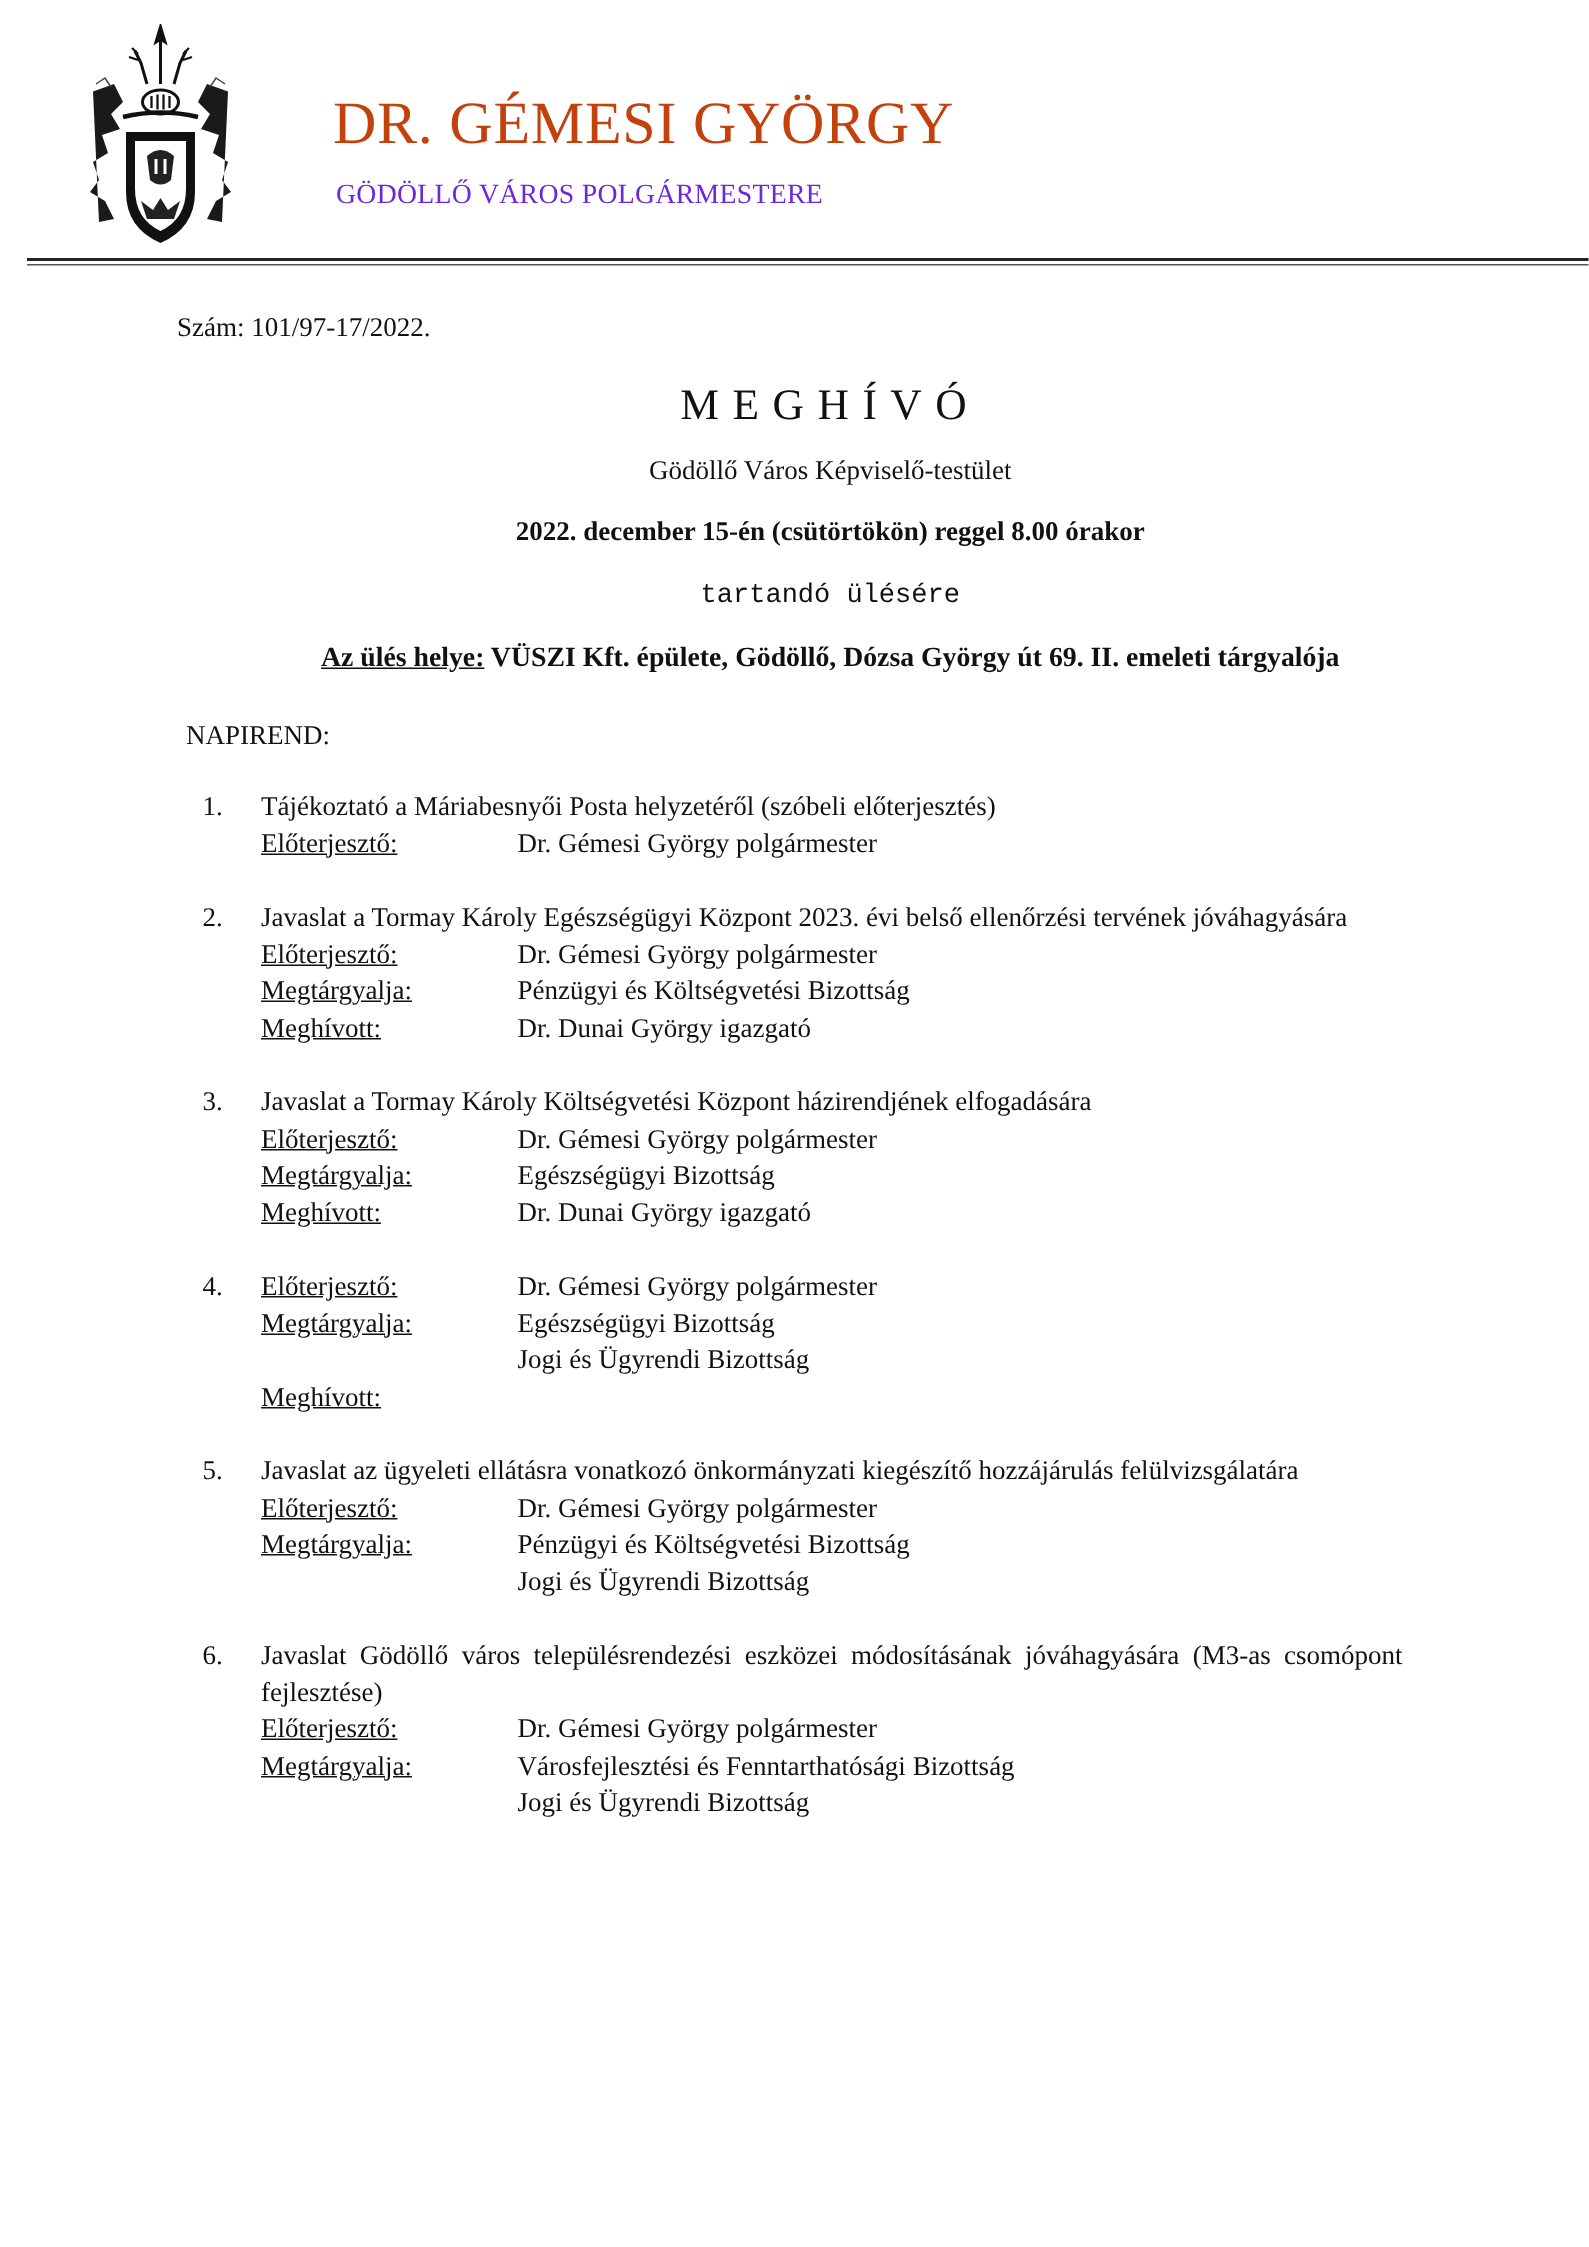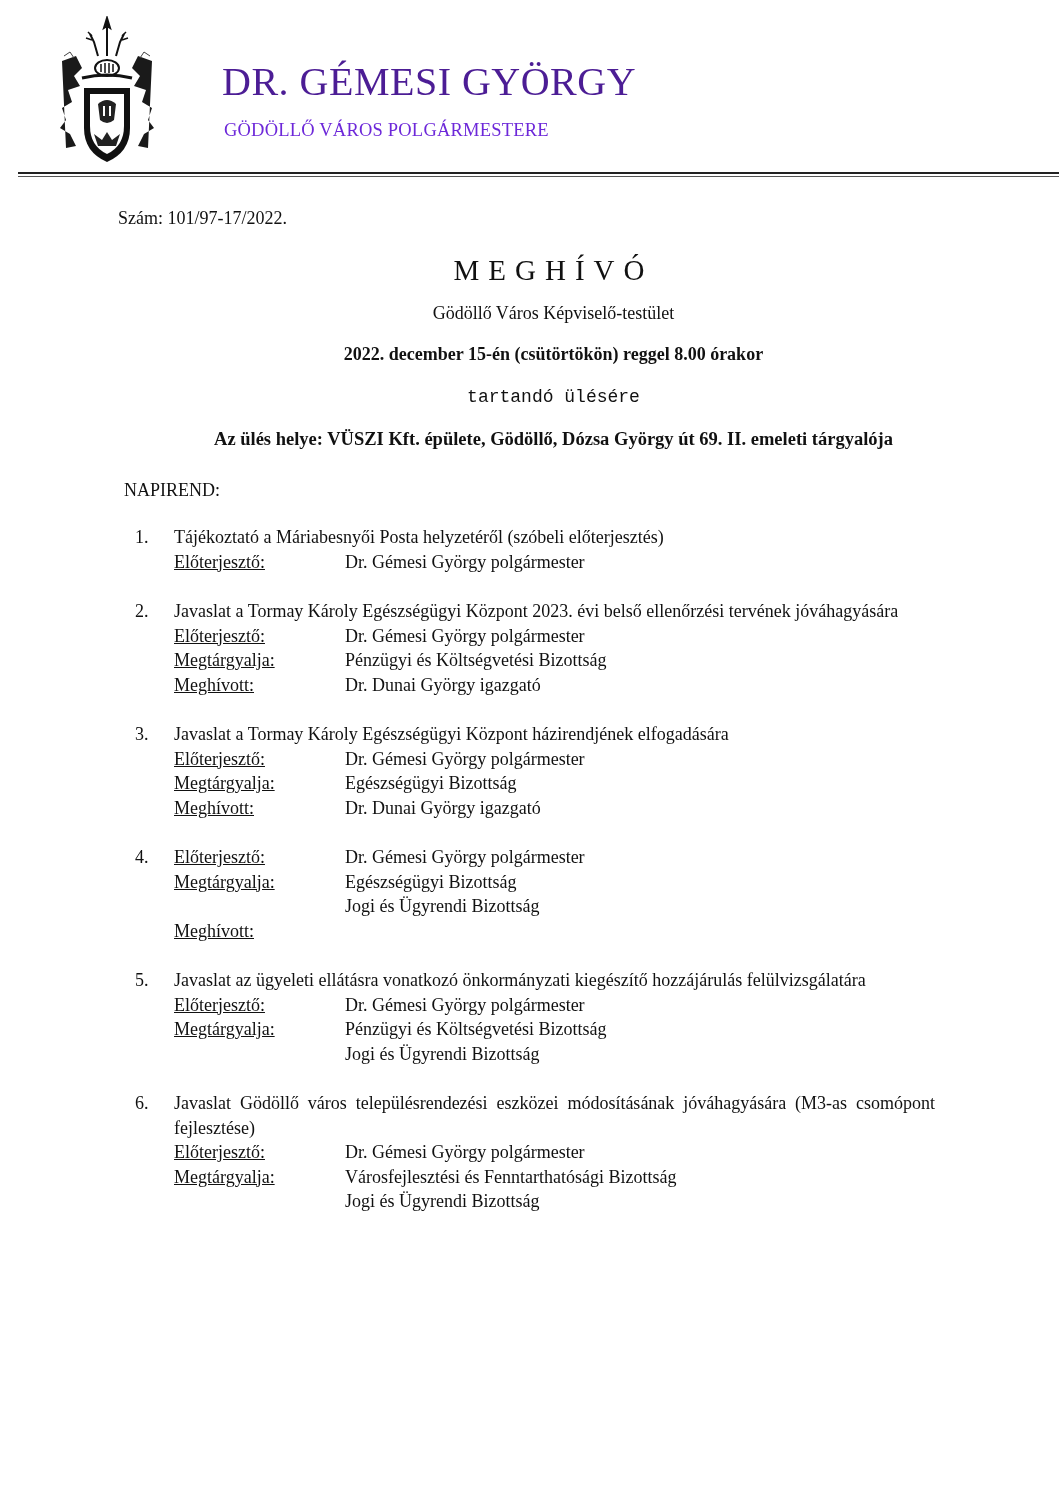--- a/index.html
+++ b/index.html
@@ -4,41 +4,41 @@
   <style>
     html, body { margin: 0; padding: 0; background: #ffffff; }
     body {
       width: 1059px; height: 1498px; position: relative; overflow: hidden;
       font-family: "Liberation Serif", "DejaVu Serif", serif;
       color: #111111;
     }
     .crest { position: absolute; left: 52px; top: 16px; width: 110px; height: 148px; }
     .hdr-name {
       position: absolute; left: 222px; top: 58px;
-      font-size: 40px; letter-spacing: 0.5px; color: #4c1d95; white-space: nowrap;
+      font-size: 40px; letter-spacing: 0.5px; color: #c2410c; white-space: nowrap;
     }
     .hdr-sub {
       position: absolute; left: 224px; top: 120px;
       font-size: 18.5px; letter-spacing: 0.2px; color: #6d28d9; white-space: nowrap;
     }
     .hdr-rule { position: absolute; left: 18px; right: 0; top: 172px; height: 6px; }
     .hdr-rule .l1 { position: absolute; left: 0; right: 0; top: 0; border-top: 2px solid #222; }
     .hdr-rule .l2 { position: absolute; left: 0; right: 0; top: 4px; border-top: 1px solid #555; }
 
     .szam { position: absolute; left: 118px; top: 208px; font-size: 18px; }
     .title {
       position: absolute; left: 0; width: 1059px; top: 254px; text-align: center;
       font-size: 29px; font-weight: normal; letter-spacing: 9px; padding-left: 48px; box-sizing: border-box;
     }
     .center-line { position: absolute; left: 0; width: 1059px; text-align: center; font-size: 18px; padding-left: 48px; box-sizing: border-box; }
     .l-body { top: 303px; }
     .l-date { top: 344px; font-weight: bold; }
     .l-tart { top: 387px; font-family: Liberation Mono, monospace; }
     .l-place { top: 429px; font-weight: bold; font-size: 18.5px; }
-    .l-place .u { }
+    .l-place .u { text-decoration: underline; }
     .napirend { position: absolute; left: 124px; top: 480px; font-size: 18px; }
 
     .agenda { position: absolute; left: 135px; top: 525px; width: 800px; font-size: 18px; line-height: 24.5px; }
     .item { position: relative; margin-bottom: 25px; }
     .item .num { position: absolute; left: 0; top: 0; width: 30px; }
     .item .text { margin-left: 39px; text-align: justify; }
     .row { display: flex; margin-left: 39px; gap: 32px; }
     .row .lbl { width: 139px; flex: none; }
     .row .lbl span { text-decoration: underline; }
     .row .val { flex: 1; }
@@ -109,21 +109,21 @@
         <div class="val">Pénzügyi és Költségvetési Bizottság</div>
       </div>
     <div class="row">
         <div class="lbl"><span>Meghívott:</span></div>
         <div class="val">Dr. Dunai György igazgató</div>
       </div>
   </div>
 
   <div class="item">
     <div class="num">3.</div>
-    <div class="text">Javaslat a Tormay Károly Egészségügyi Központ házirendjének elfogadására</div>
+    <div class="text">Javaslat a Tormay Károly Költségvetési Központ házirendjének elfogadására</div>
     <div class="row">
         <div class="lbl"><span>Előterjesztő:</span></div>
         <div class="val">Dr. Gémesi György polgármester</div>
       </div>
     <div class="row">
         <div class="lbl"><span>Megtárgyalja:</span></div>
         <div class="val">Egészségügyi Bizottság</div>
       </div>
     <div class="row">
         <div class="lbl"><span>Meghívott:</span></div>

